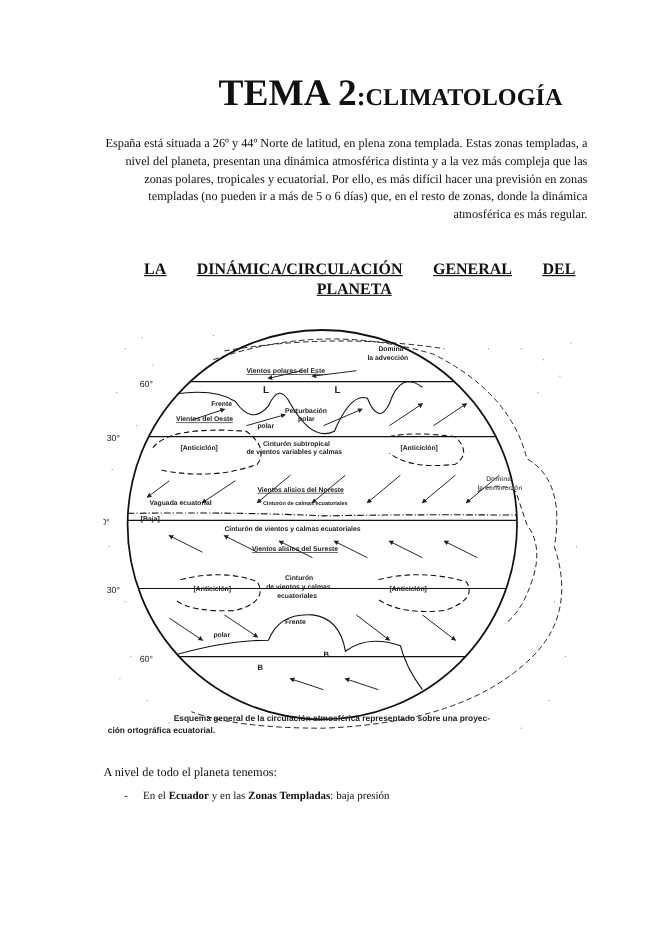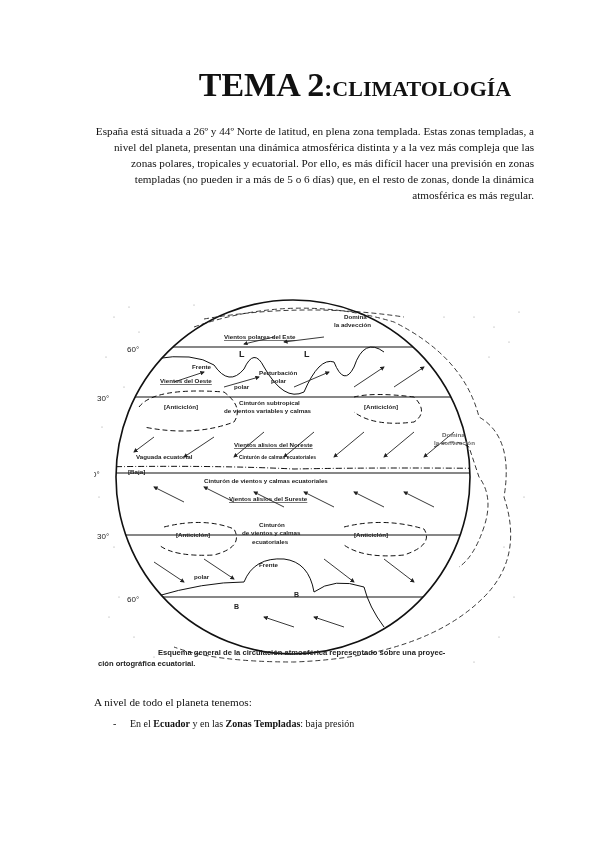--- a/index.html
+++ b/index.html
@@ -25,20 +25,27 @@
 </head>
 <body>
 
 <div class="title">
   <span class="big">TEMA 2</span><span class="colon">:</span><span class="sub">CLIMATOLOGÍA</span>
 </div>
 
 <p class="intro" style="margin:0;">España está situada a 26º y 44º Norte de latitud, en plena zona templada. Estas zonas templadas, a nivel del planeta, presentan una dinámica atmosférica distinta y a la vez más compleja que las zonas polares, tropicales y ecuatorial. Por ello, es más difícil hacer una previsión en zonas templadas (no pueden ir a más de 5 o 6 días) que, en el resto de zonas, donde la dinámica atmosférica es más regular.</p>
 
 <div class="heading">
+  <div class="row1">
+    <span>LA</span>
+    <span>DINÁMICA/CIRCULACIÓN</span>
+    <span>GENERAL</span>
+    <span>DEL</span>
+  </div>
+  <div class="row2"><span>PLANETA</span></div>
 </div>
 
 <div class="diagram">
   <svg viewBox="0 0 440 378" xmlns="http://www.w3.org/2000/svg">
     <defs>
       <marker id="ah" markerWidth="5" markerHeight="5" refX="4" refY="2.5" orient="auto">
         <path d="M0,0 L5,2.5 L0,5 z" fill="#222"></path>
       </marker>
       <clipPath id="globe">
           <circle cx="199" cy="180" r="177"></circle>

